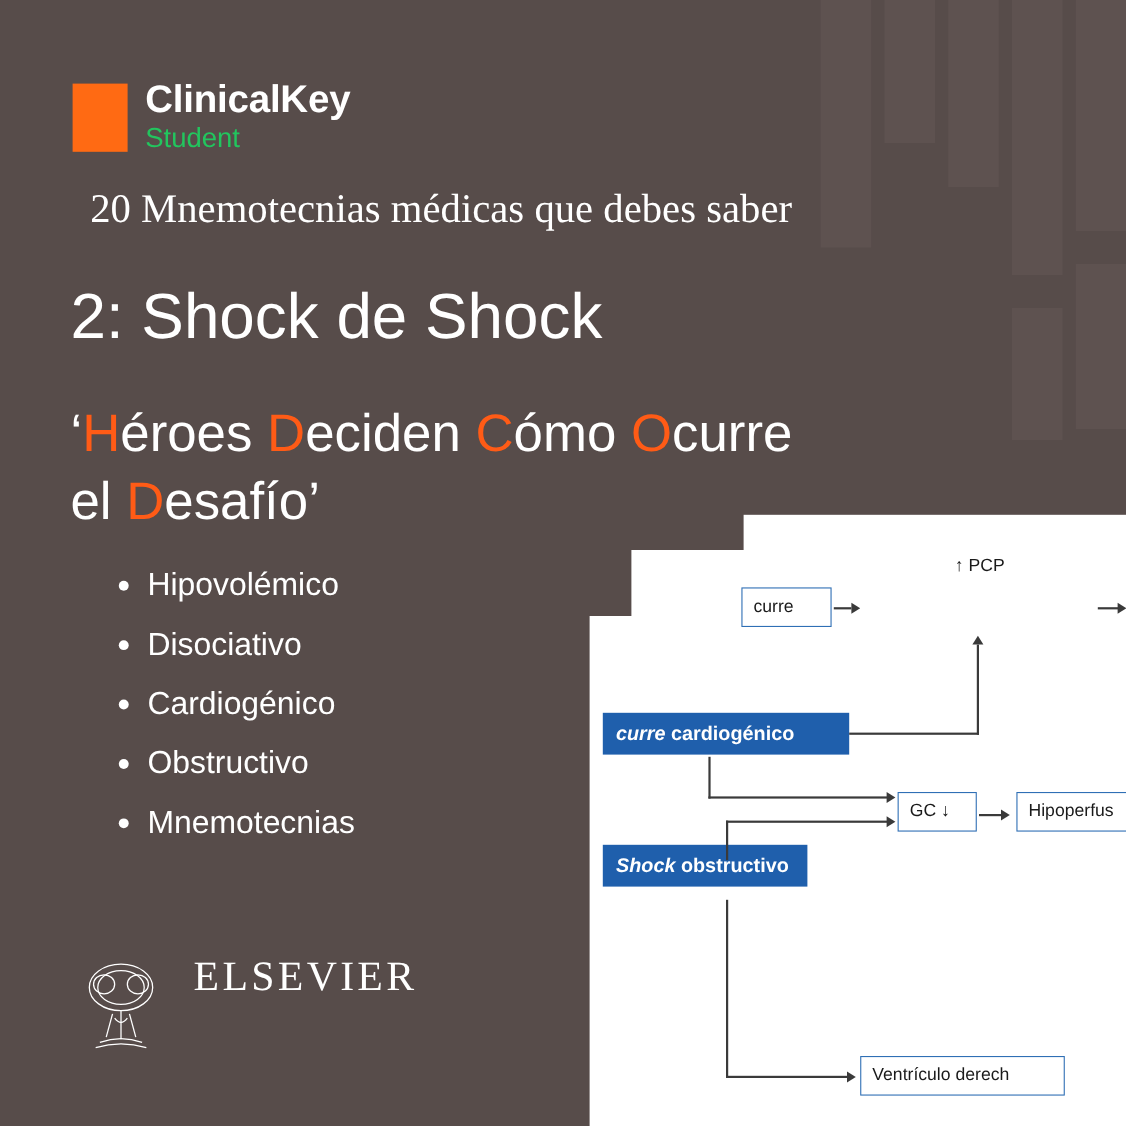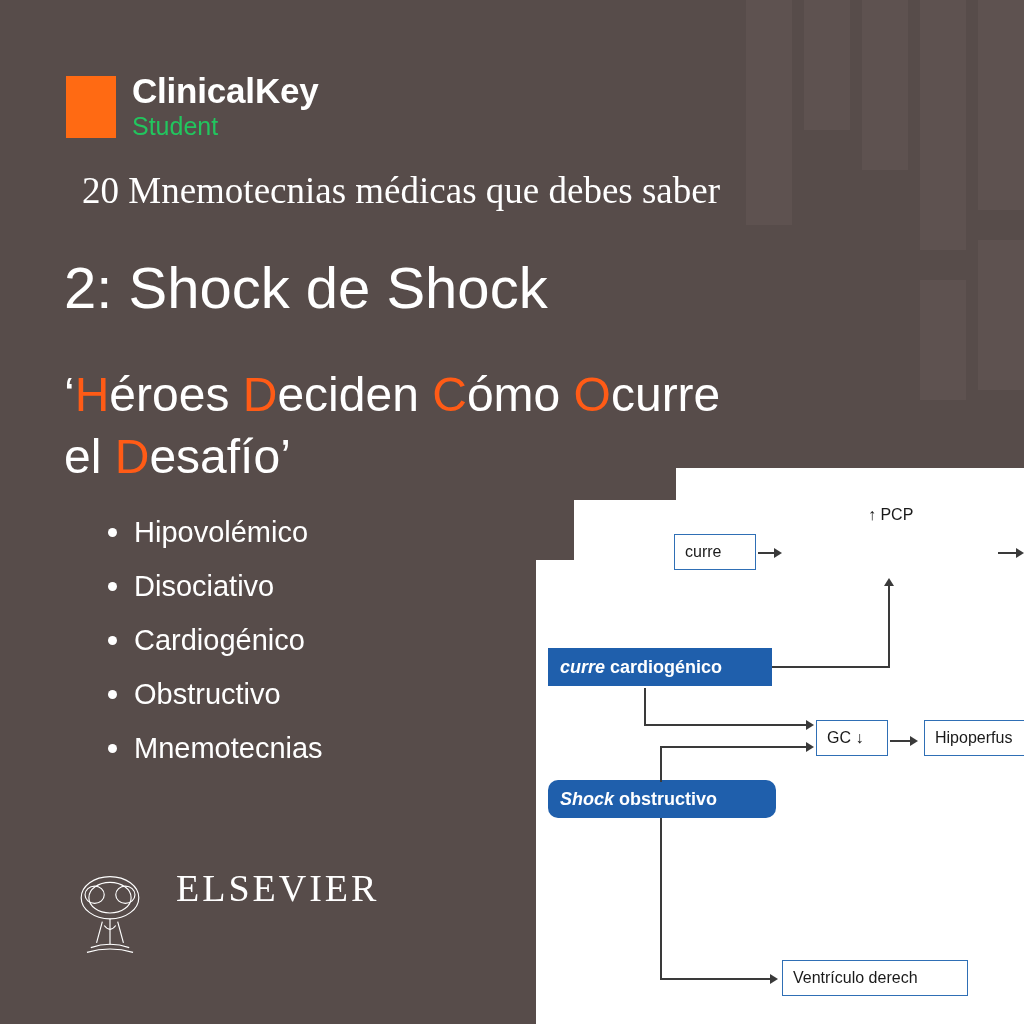--- a/index.html
+++ b/index.html
@@ -329,21 +329,21 @@
 
     <div class="node" style="left:388px; top:252px; width:130px;">Hipoperfus</div>
 
     <div class="line" style="left:354px; top:272px; width:22px; height:2px;"></div>
     <div class="arrow-r" style="left:374px; top:268px;"></div>
 
     <div class="line" style="left:108px; top:220px; width:2px; height:38px;"></div>
     <div class="line" style="left:108px; top:256px; width:164px; height:2px;"></div>
     <div class="arrow-r" style="left:270px; top:252px;"></div>
 
-    <div class="node-blue" style="left:12px; top:312px; width:228px;border-radius:10px;"><i>Shock</i><span> obstructivo</span></div>
+    <div class="node-blue" style="left:12px; top:300px; width:186px;"><i>Shock</i><span> obstructivo</span></div>
 
     <div class="line" style="left:124px; top:278px; width:2px; height:36px;"></div>
     <div class="line" style="left:124px; top:278px; width:148px; height:2px;"></div>
     <div class="arrow-r" style="left:270px; top:274px;"></div>
 
     <div class="node" style="left:246px; top:492px; width:186px;">Ventrículo derech</div>
 
     <div class="line" style="left:124px; top:350px; width:2px; height:162px;"></div>
     <div class="line" style="left:124px; top:510px; width:112px; height:2px;"></div>
     <div class="arrow-r" style="left:234px; top:506px;"></div>

